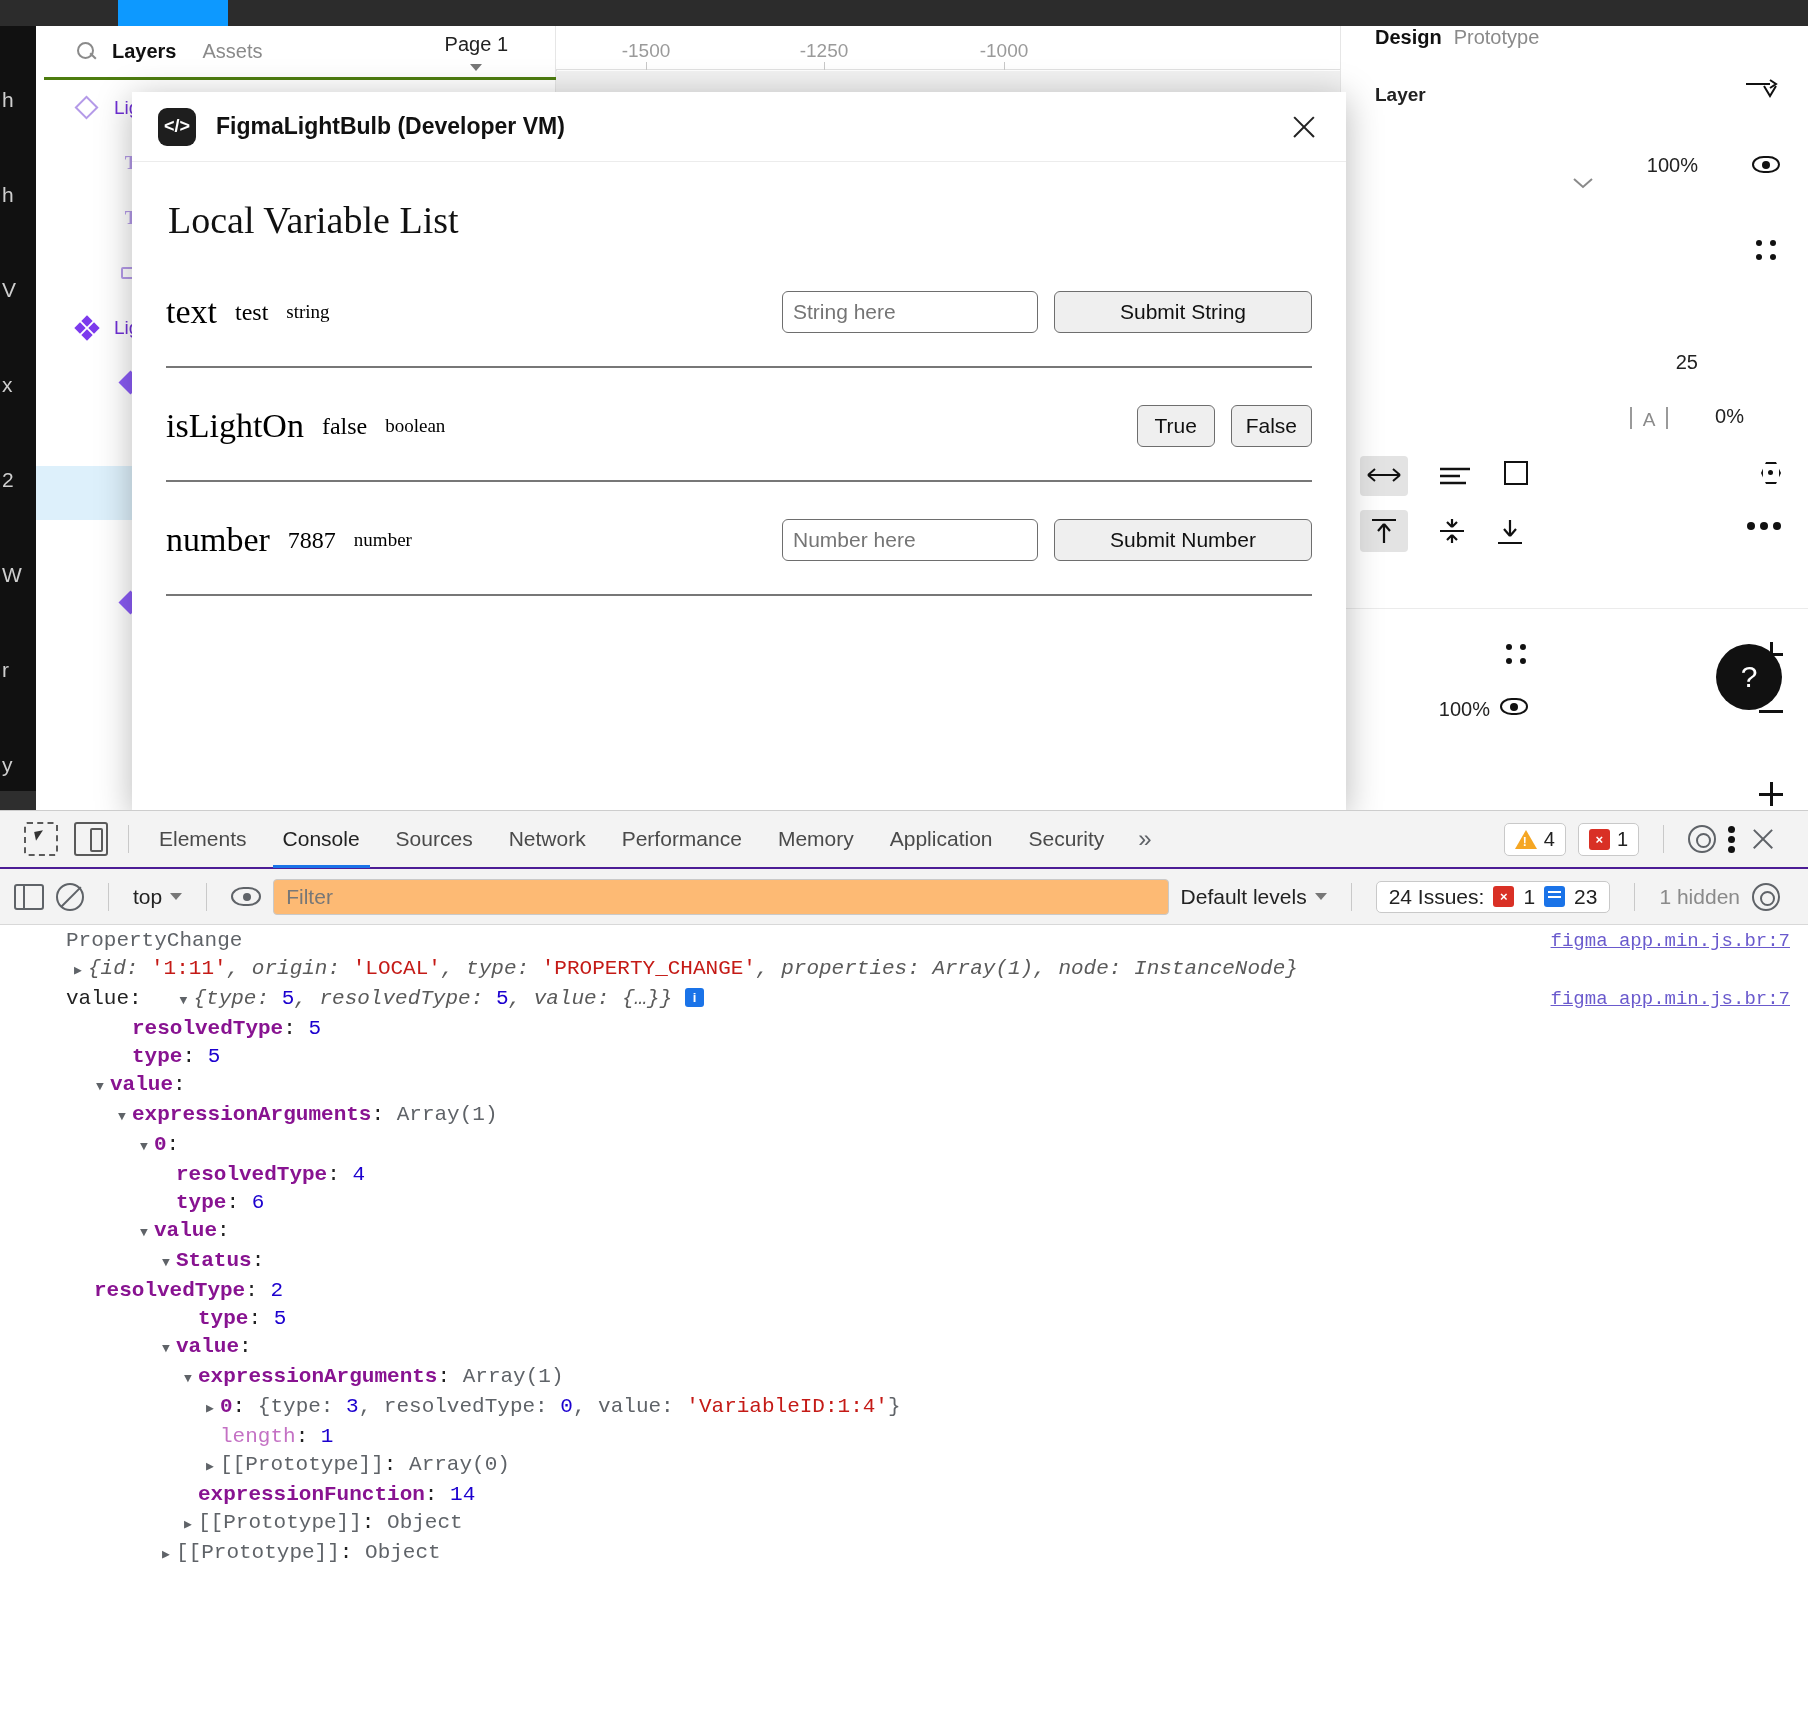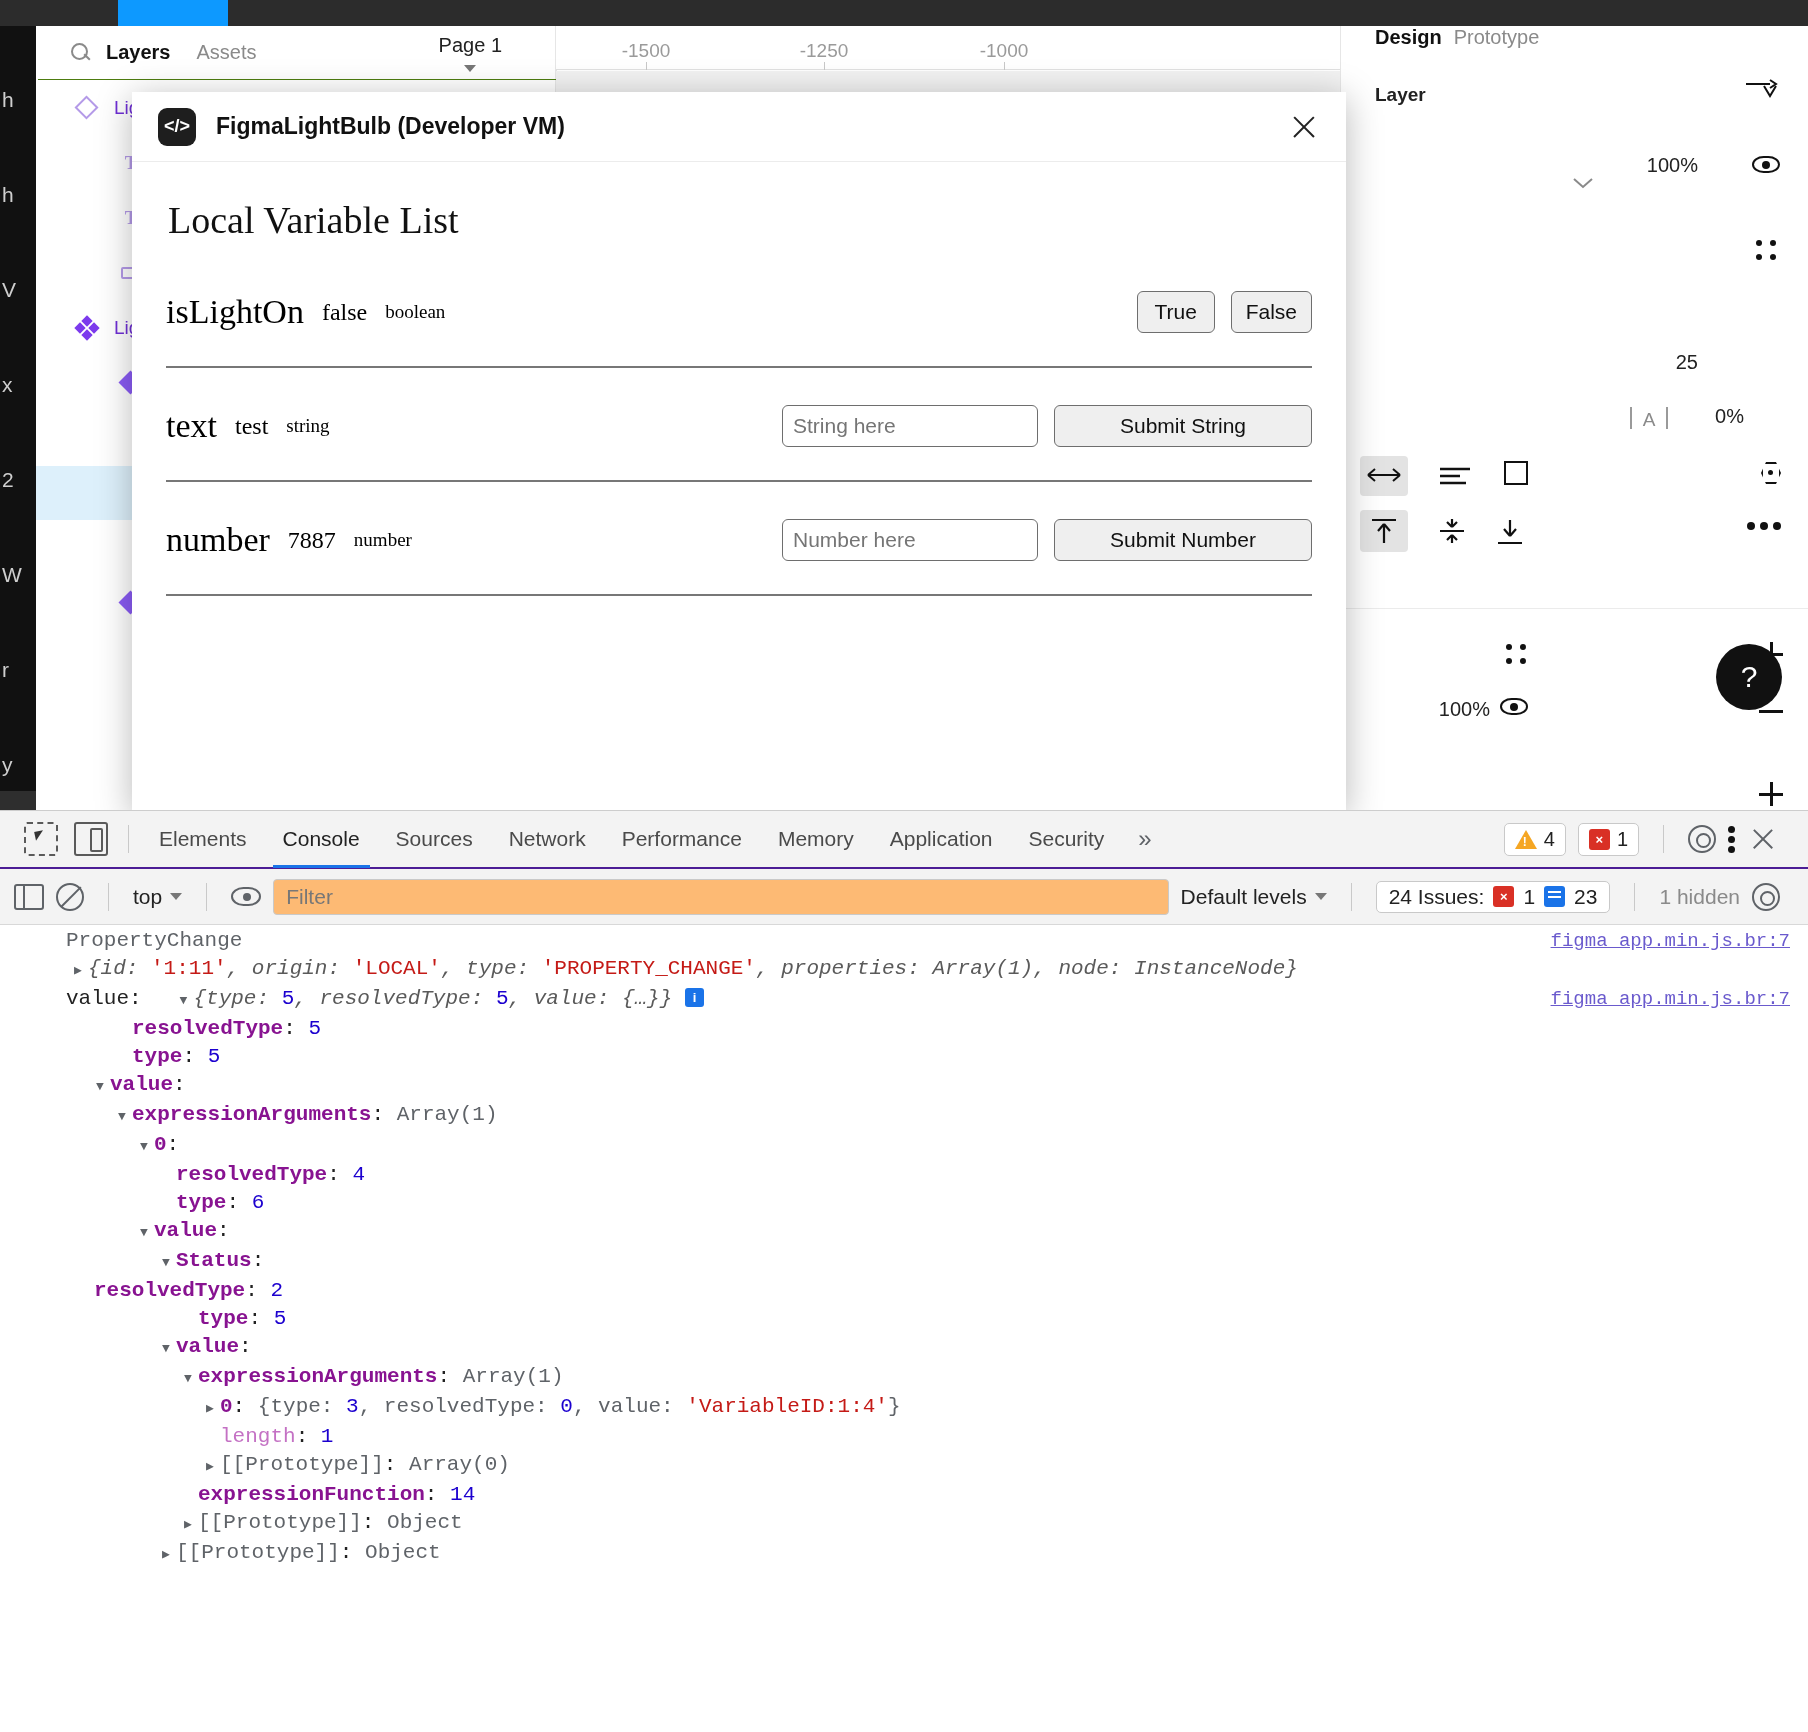--- a/index.html
+++ b/index.html
@@ -16,21 +16,21 @@
   .topbar { position: absolute; left: 0; top: 0; width: 1808px; height: 26px; background: #2c2c2c; }
   .topbar-accent { position: absolute; left: 118px; top: 0; width: 110px; height: 26px; background: #0d99ff; }
 
   
   .dark-strip { position: absolute; left: 0; top: 26px; width: 36px; bottom: 0; background: #111; }
   .dark-strip-text { position: absolute; left: 2px; color: #cfcfcf; font-size: 21px; font-family: "Liberation Sans", sans-serif; }
   .strip-hl { position: absolute; left: 0; width: 36px; background: #2e2e2e; }
 
   
   .left-panel { position: absolute; left: 36px; top: 26px; width: 520px; bottom: 0; background: #fff; border-right: 1px solid #e6e6e6; }
-  .lp-header { position: absolute; left: 2px; top: 0; width: 520px; height: 54px; display: flex; align-items: center; border-bottom: 1px solid #4d7c0f; }
+  .lp-header { position: absolute; left: 8px; top: 0; width: 520px; height: 54px; display: flex; align-items: center; border-bottom: 3px solid #4d7c0f; }
   .search-ic { width: 22px; height: 22px; margin-left: 32px; margin-right: 14px; position: relative; flex: none; }
   .search-ic::before { content:""; position:absolute; left:1px; top:1px; width:13px; height:13px; border:2px solid #8a8a8a; border-radius:50%; }
   .search-ic::after { content:""; position:absolute; left:13px; top:14px; width:8px; height:2px; background:#8a8a8a; transform: rotate(45deg); }
   .lp-tab { font-size: 20px; margin-right: 26px; }
   .lp-tab.active { font-weight: 700; color: #111; }
   .lp-tab.inactive { color: #8a8a8a; }
   .page-sel { margin-left: auto; margin-right: 56px; display: flex; align-items: center; gap: 8px; font-size: 20px; color: #222; flex-direction: column; }
   .chev { width: 0; height: 0; border-left: 6px solid transparent; border-right: 6px solid transparent; border-top: 7px solid #777; }
 
   .layer-row { position: absolute; left: 0; width: 520px; height: 54px; display: flex; align-items: center; font-size: 19px; color: #6f2fd6; }
@@ -424,35 +424,35 @@
   <div class="modal">
     <div class="modal-head">
       <div class="plug-ic">&lt;/&gt;</div>
       <div class="plug-title">FigmaLightBulb (Developer VM)</div>
       <div class="modal-x"></div>
     </div>
     <div class="modal-body">
       <div class="mb-title">Local Variable List</div>
       <div id="varList">
           <div class="var-row">
+            <span class="var-name">text</span>
+            <span class="var-val">test</span>
+            <span class="var-type">string</span>
+            <span class="var-ctrls">
+              <input class="vinput" value="" placeholder="String here" style="">
+              <button class="vbtn">Submit String</button>
+            </span>
+          </div>
+          <div class="var-row">
             <span class="var-name">isLightOn</span>
             <span class="var-val">false</span>
             <span class="var-type">boolean</span>
             <span class="var-ctrls">
               <button class="vbtn sm">True</button>
               <button class="vbtn sm">False</button>
-            </span>
-          </div>
-          <div class="var-row">
-            <span class="var-name">text</span>
-            <span class="var-val">test</span>
-            <span class="var-type">string</span>
-            <span class="var-ctrls">
-              <input class="vinput" value="" placeholder="String here" style="">
-              <button class="vbtn">Submit String</button>
             </span>
           </div>
           <div class="var-row">
             <span class="var-name">number</span>
             <span class="var-val">7887</span>
             <span class="var-type">number</span>
             <span class="var-ctrls">
               <input class="vinput" value="" placeholder="Number here" style="">
               <button class="vbtn">Submit Number</button>
             </span>

